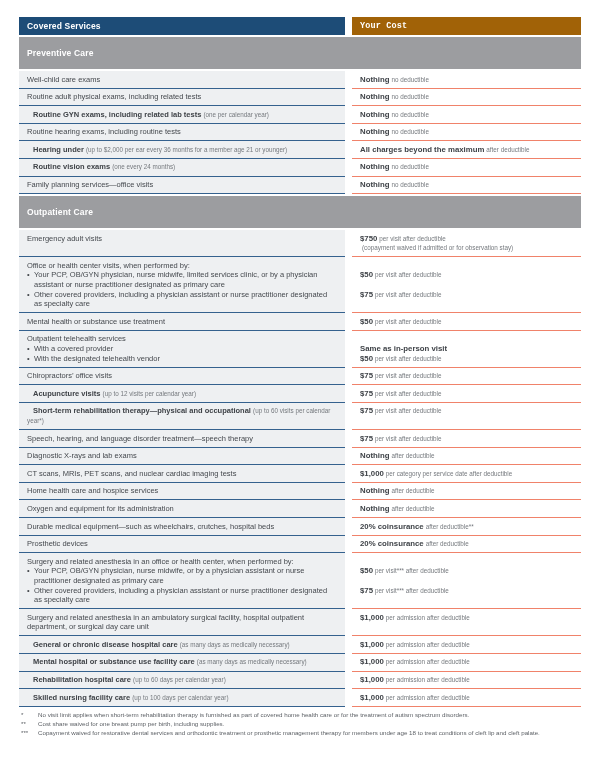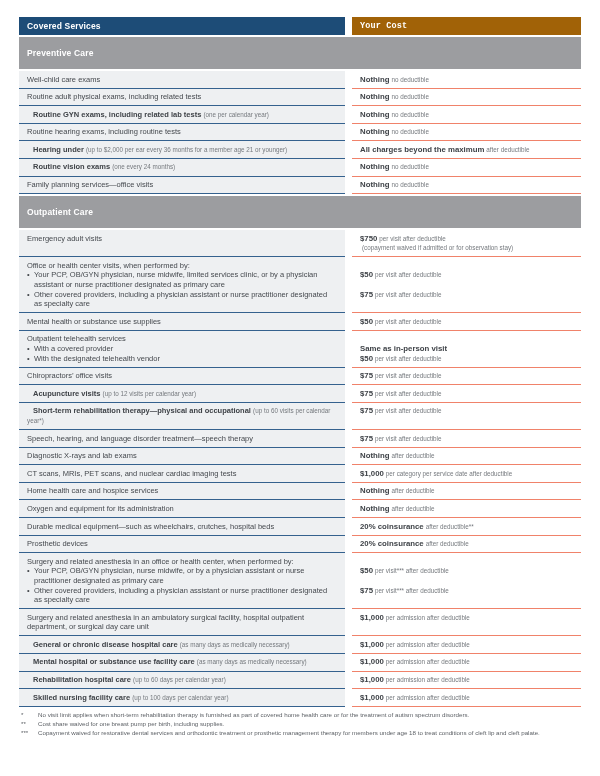--- a/index.html
+++ b/index.html
@@ -115,21 +115,21 @@
             <span class="dot">•</span>
             <span class="btext">Other covered providers, including a physician assistant or nurse practitioner designated as specialty care</span>
           </div>
         </div>
         <div class="cost offset">
           <div class="cost-line"><span class="cb">$50</span><span class="cs">per visit after deductible</span></div>
           <div class="cost-line gap"><span class="cb">$75</span><span class="cs">per visit after deductible</span></div>
         </div>
       </div>
       <div class="row">
-        <div class="svc"><span class="main">Mental health or substance use supplies</span></div>
+        <div class="svc"><span class="main">Mental health or substance use treatment</span></div>
         <div class="cost">
           <div class="cost-line"><span class="cb">$50</span><span class="cs">per visit after deductible</span></div>
         </div>
       </div>
       <div class="row">
         <div class="svc">
           <div class="intro">Outpatient telehealth services</div>
           <div class="bullet">
             <span class="dot">•</span>
             <span class="btext">With a covered provider</span>

